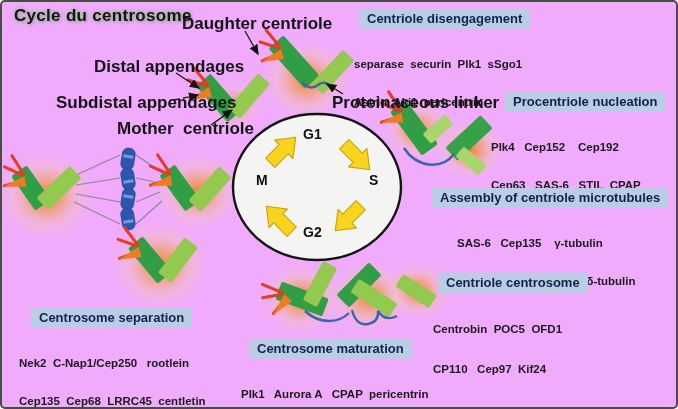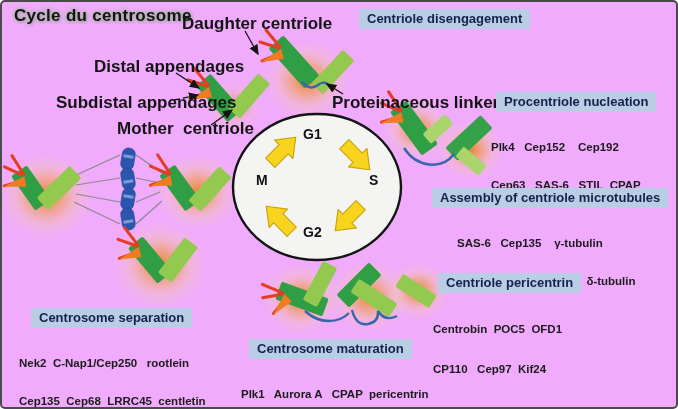--- a/index.html
+++ b/index.html
@@ -169,40 +169,44 @@
   <div class="ann" style="left:115px;top:117px">Mother  centriole</div>
   <div class="ann" style="left:330px;top:91px">Proteinaceous linker</div>
 
   <div class="phase" style="left:301px;top:124px">G1</div>
   <div class="phase" style="left:367px;top:170px">S</div>
   <div class="phase" style="left:301px;top:222px">G2</div>
   <div class="phase" style="left:254px;top:170px">M</div>
 
   <div class="box b1" style="left:352px;top:7px">
     <div class="box-header" style="margin-left:5px">Centriole disengagement</div>
+    <div class="box-lines">
+      <div>separase  securin  Plk1  sSgo1</div>
+      <div>Astrin  Aki1  pericentrin</div>
+    </div>
   </div>
 
   <div class="box b2" style="left:489px;top:90px">
-    <div class="box-header" style="margin-left:5px">Procentriole nucleation</div>
+    <div class="box-header" style="margin-left:14px">Procentriole nucleation</div>
     <div class="box-lines">
       <div>Plk4   Cep152    Cep192</div>
       <div>Cep63   SAS-6   STIL  CPAP</div>
     </div>
   </div>
 
   <div class="box b3" style="left:430px;top:186px">
     <div class="box-header">Assembly of centriole microtubules</div>
     <div class="box-lines" style="margin-left:25px">
       <div>SAS-6   Cep135    γ-tubulin</div>
       <div>α/β-tubulin    ε-tubulin   δ-tubulin</div>
     </div>
   </div>
 
   <div class="box b4" style="left:431px;top:271px">
-    <div class="box-header" style="margin-left:5px">Centriole pericentrin</div>
+    <div class="box-header" style="margin-left:5px">Centriole centrosome</div>
     <div class="box-lines">
       <div>Centrobin  POC5  OFD1</div>
       <div>CP110   Cep97  Kif24</div>
     </div>
   </div>
 
   <div class="box b5" style="left:239px;top:337px">
     <div class="box-header" style="margin-left:8px">Centrosome maturation</div>
     <div class="box-lines">
       <div>Plk1   Aurora A   CPAP  pericentrin</div>

